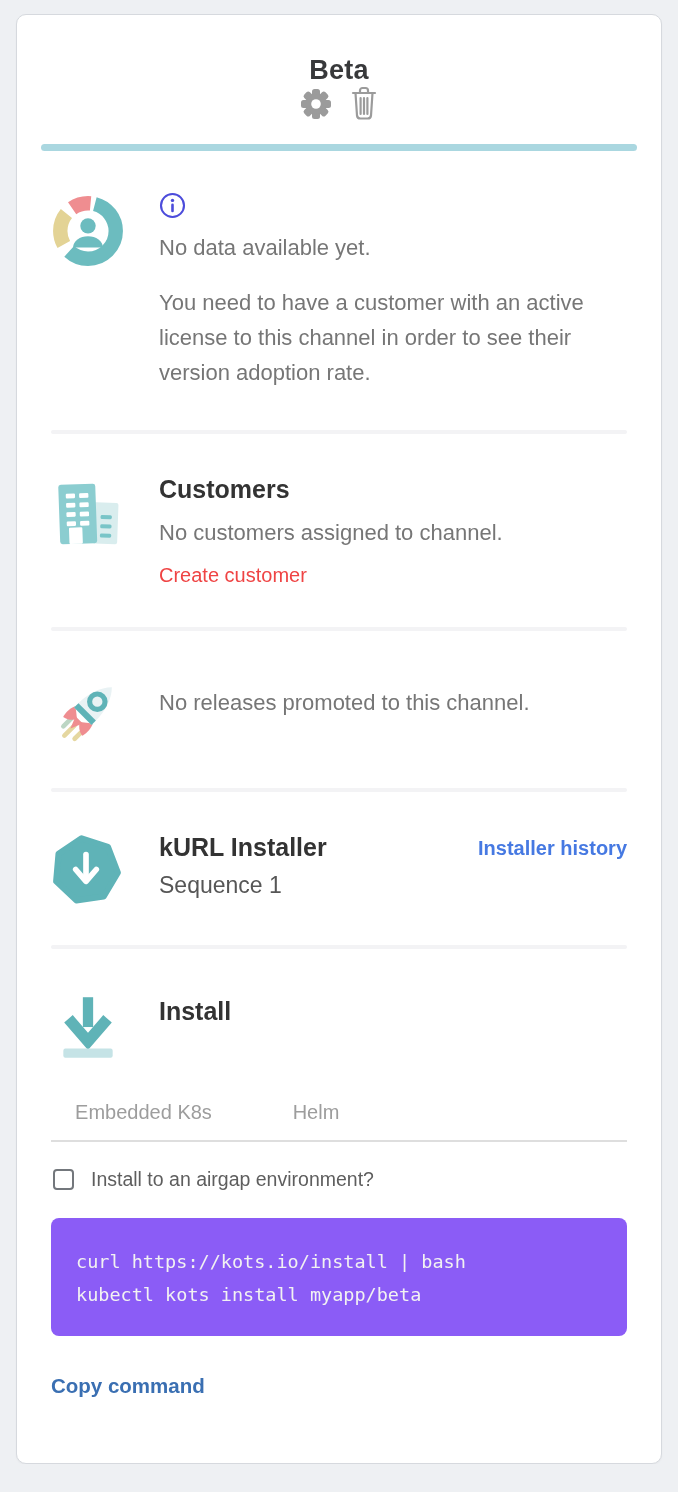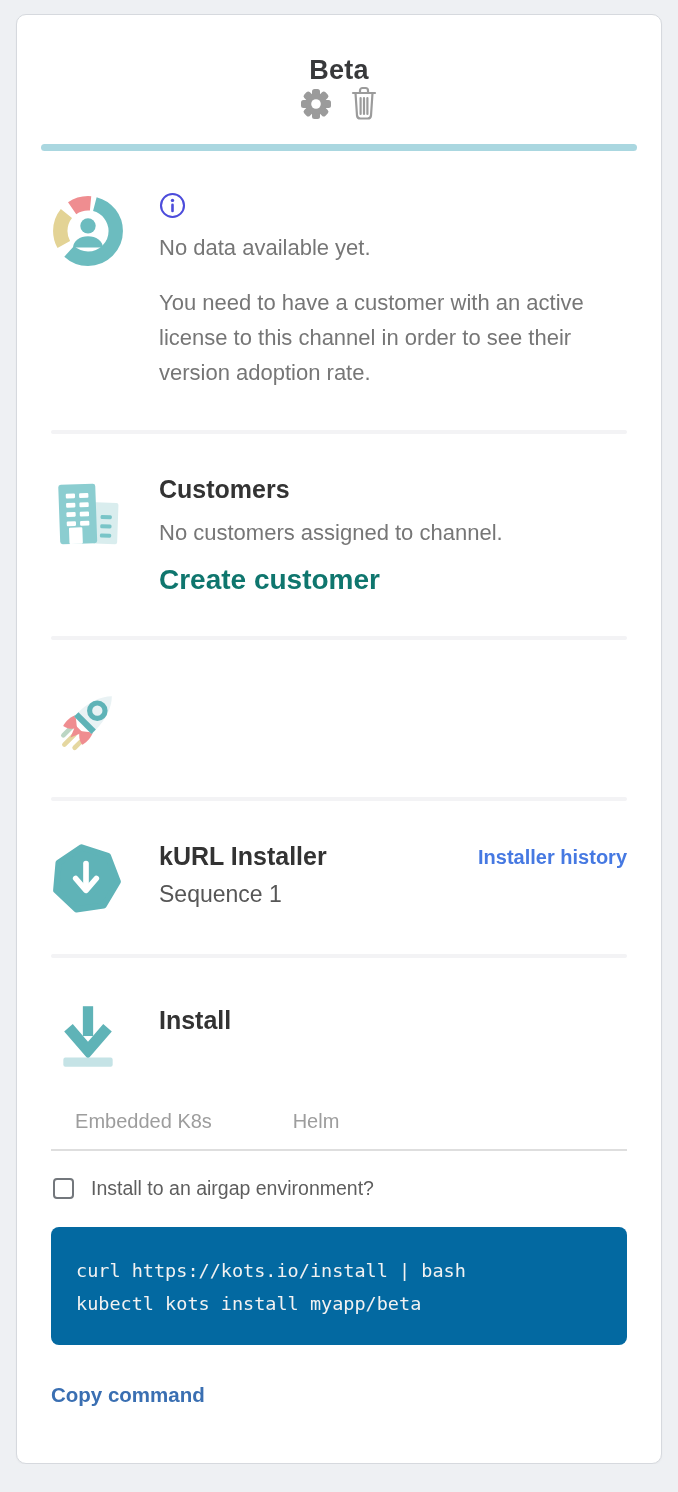--- a/index.html
+++ b/index.html
@@ -25,21 +25,21 @@
   .header-actions { display:flex; align-items:center; gap:16px; }
   .icon-btn { background:none; border:none; cursor:pointer; padding:0; line-height:0; }
   .accent-bar { height:7px; border-radius:4px; background:#aad7e0; margin:22px 24px 0; }
 
   .section { display:flex; padding:41px 34px 0; }
   .icon-col { width:74px; flex:0 0 74px; margin-right:34px; line-height:0; padding-top:2px; }
   .content-col { flex:1; min-width:0; }
   .section-title { font-size:25px; font-weight:700; color:#333333; display:flex; align-items:center; gap:12px; }
   .section-text { font-size:22px; color:#767676; line-height:34px; margin-top:12px; }
   .section-para { font-size:22px; color:#767676; line-height:35px; margin-top:20px; }
-  .blue-link { font-size:28px; font-weight:700; color:#0f766e; text-decoration:none; display:inline-block; margin-top:14px; cursor:pointer; }
+  .blue-link { font-size:20px; font-weight:400; color:#ef4444; text-decoration:none; display:inline-block; margin-top:14px; cursor:pointer; }
   .divider { height:4px; background:#f3f3f5; border-radius:2px; margin:40px 34px 0; }
 
   .title-row { display:flex; align-items:flex-start; justify-content:space-between; }
   .history-link { font-size:20px; font-weight:700; color:#4679e2; text-decoration:none; margin-top:4px; cursor:pointer; }
   .sequence { font-size:23px; color:#565656; margin-top:10px; }
 
   .tabs { display:flex; border-bottom:2px solid #dedede; margin:26px 34px 0; }
   .tab { font-size:20px; color:#9d9d9d; padding:12px 0 16px; text-align:center; cursor:pointer; position:relative; }
   .tab.t1 { width:138px; text-align:left; padding-left:20px; }
   .tab.t2 { width:185px; }
@@ -47,21 +47,21 @@
   .tab.active { color:#474747; font-weight:700; }
   .tab.active::after {
     content:""; position:absolute; left:0; right:0; bottom:-2px; height:4px; background:#4a4a4a; border-radius:1px;
   }
 
   .airgap-row { display:flex; align-items:center; gap:17px; margin:26px 34px 0; padding-left:2px; }
   .checkbox { width:21px; height:21px; border:2px solid #73777c; border-radius:4px; background:#fff; cursor:pointer; flex:0 0 21px; }
   .airgap-label { font-size:19.5px; color:#5e5e5e; }
 
   .code-block {
-    margin:27px 34px 0; background:#0369a1; border-radius:8px;
+    margin:27px 34px 0; background:#8b5cf6; border-radius:8px;
     padding:27px 25px 25px;
     font-family:"DejaVu Sans Mono", monospace;
     font-size:18.5px; color:#f2f2f2; line-height:33px;
     white-space:pre; overflow:hidden;
   }
   .copy-link { font-size:20.5px; font-weight:700; color:#3a6fb2; text-decoration:none; display:inline-block; margin:38px 34px 0; cursor:pointer; }
 </style>
 </head>
 <body>
 
@@ -180,20 +180,21 @@
           <path d="M26 42 C23 49 24 55 25 58 C30 57 34 54 36 50 Z" fill="#ef8d90"></path>
           <path d="M50 42 C53 49 52 55 51 58 C46 57 42 54 40 50 Z" fill="#ef8d90"></path>
           <path d="M33 49 L43 49 L38 61 Z" fill="#ef8d90"></path>
           <path d="M38 4 C46 12 50 25 50 38 L50 44 L26 44 L26 38 C26 25 30 12 38 4 Z" fill="#e9f2f4"></path>
           <path d="M26 38 L50 38 L50 44 L26 44 Z" fill="#5fb3b7"></path>
           <circle cx="38" cy="24" r="7.5" fill="#e9f2f4" stroke="#5fb3b7" stroke-width="5"></circle>
         </g>
       </svg>
     </div>
     <div class="content-col">
+      <div class="section-text" style="margin-top:14px;">No releases promoted to this channel.</div>
     </div>
   </div>
 
   <div class="divider"></div>
 
   
   <div class="section">
     <div class="icon-col">
       <svg width="70" height="70" viewBox="0 0 68 68">
         <g transform="rotate(-8 34 34)">

